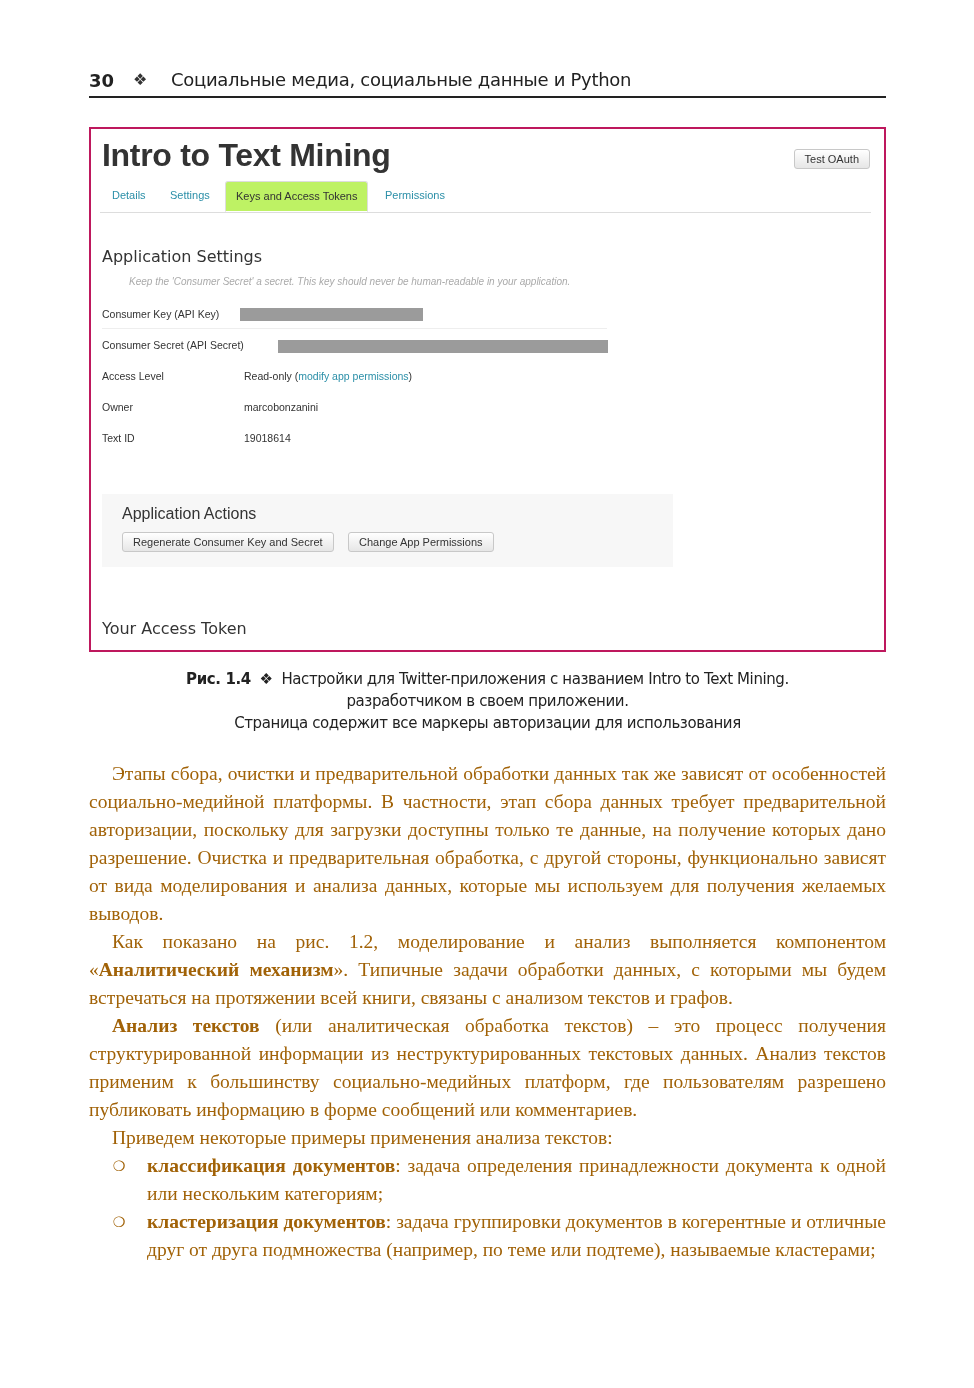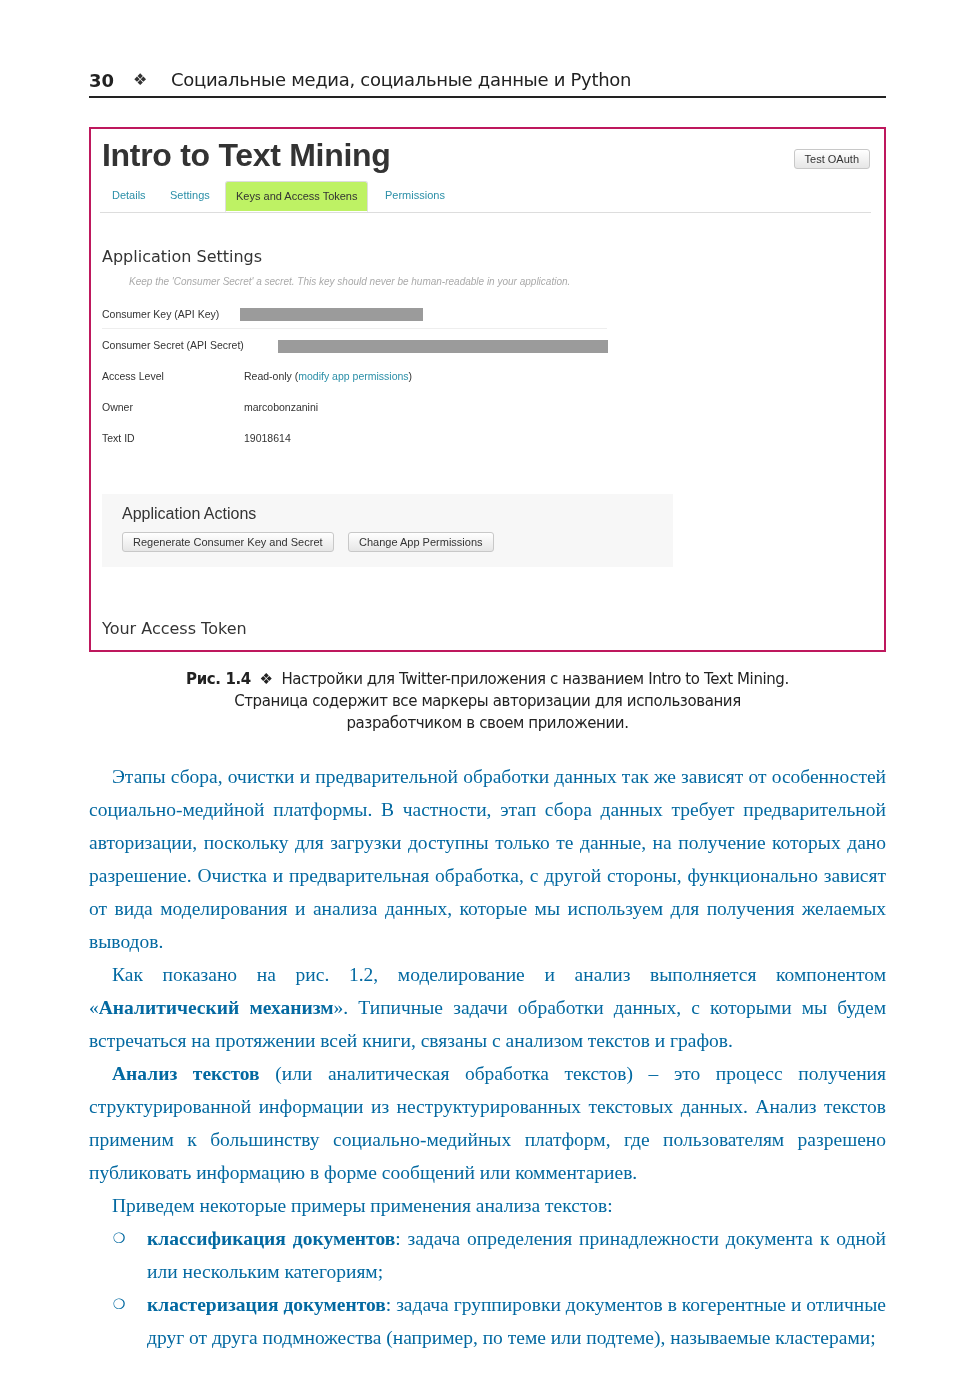--- a/index.html
+++ b/index.html
@@ -20,21 +20,21 @@
   .section-title { position: absolute; font-family: "DejaVu Sans", sans-serif; font-size: 16px; color: #333; }
   .hint { position: absolute; left: 11px; top: 147px; font-family: "Liberation Sans", sans-serif; font-style: italic; font-size: 10px; color: #aaa; white-space: nowrap; margin-left: 27px; }
   .row-label { position: absolute; left: 11px; font-family: "Liberation Sans", sans-serif; font-size: 10.5px; color: #333; white-space: nowrap; }
   .row-value { position: absolute; left: 153px; font-family: "Liberation Sans", sans-serif; font-size: 10.5px; color: #333; white-space: nowrap; }
   .row-value a { color: #2b8fa8; text-decoration: none; }
   .redact { position: absolute; height: 13px; background: #9b9b9b; }
   .sep { position: absolute; left: 11px; width: 505px; height: 1px; background: #eee; }
   .actions { position: absolute; left: 11px; top: 365px; width: 571px; height: 73px; background: #f7f7f7; }
   .caption { position: absolute; left: 89px; top: 668px; width: 797px; text-align: center; font-family: "DejaVu Sans", sans-serif; font-size: 15px; line-height: 22px; color: #222; letter-spacing: -0.4px; }
   .caption b { font-weight: bold; }
-  .body-text { position: absolute; left: 89px; top: 760px; width: 797px; font-family: "Liberation Serif", serif; font-size: 19.5px; line-height: 33px; color: #0369a1; text-align: justify; }
+  .body-text { position: absolute; left: 89px; top: 760px; width: 797px; font-family: "Liberation Serif", serif; font-size: 19.5px; line-height: 28px; color: #a16207; text-align: justify; }
   .body-text p { margin: 0; text-indent: 23px; }
   .body-text ul { list-style: none; margin: 0; padding: 0; }
   .body-text li { position: relative; padding-left: 58px; }
   .body-text li .bul { position: absolute; left: 24px; top: 0; font-family: "DejaVu Sans", sans-serif; font-size: 14px; }
 </style>
 </head>
 <body>
 
 <div class="header">
   <span class="pg">30</span>
@@ -77,22 +77,22 @@
     <div class="section-title" style="left:20px;top:11px;font-family:'Liberation Sans',sans-serif;font-size:16px">Application Actions</div>
     <div class="btn" style="left:20px;top:38px">Regenerate Consumer Key and Secret</div>
     <div class="btn" style="left:246px;top:38px">Change App Permissions</div>
   </div>
 
   <div class="section-title" style="left:11px;top:490px">Your Access Token</div>
 </div>
 
 <div class="caption">
   <div><b>Рис. 1.4</b>&nbsp; <span>❖</span>&nbsp; <span>Настройки для Twitter-приложения с названием Intro to Text Mining.</span></div>
+  <div>разработчиком в своем приложении.</div>
   <div>Страница содержит все маркеры авторизации для использования</div>
-  <div>разработчиком в своем приложении.</div>
 </div>
 
 <div class="body-text">
   <p>Этапы сбора, очистки и предварительной обработки данных так же зависят от особенностей социально-медийной платформы. В частности, этап сбора данных требует предварительной авторизации, поскольку для загрузки доступны только те данные, на получение которых дано разрешение. Очистка и предварительная обработка, с другой стороны, функционально зависят от вида моделирования и анализа данных, которые мы используем для получения желаемых выводов.</p>
   <p><span>Как показано на рис. 1.2, моделирование и анализ выполняется компонентом «</span><b>Аналитический механизм</b><span>». Типичные задачи обработки данных, с которыми мы будем встречаться на протяжении всей книги, связаны с анализом текстов и графов.</span></p>
   <p><b>Анализ текстов</b><span> (или аналитическая обработка текстов) – это процесс получения структурированной информации из неструктурированных текстовых данных. Анализ текстов применим к большинству социально-медийных платформ, где пользователям разрешено публиковать информацию в форме сообщений или комментариев.</span></p>
   <p>Приведем некоторые примеры применения анализа текстов:</p>
   <ul>
     <li><span class="bul">❍</span><b>классификация документов</b><span>: задача определения принадлежности документа к одной или нескольким категориям;</span></li>
     <li><span class="bul">❍</span><b>кластеризация документов</b><span>: задача группировки документов в когерентные и отличные друг от друга подмножества (например, по теме или подтеме), называемые кластерами;</span></li>

